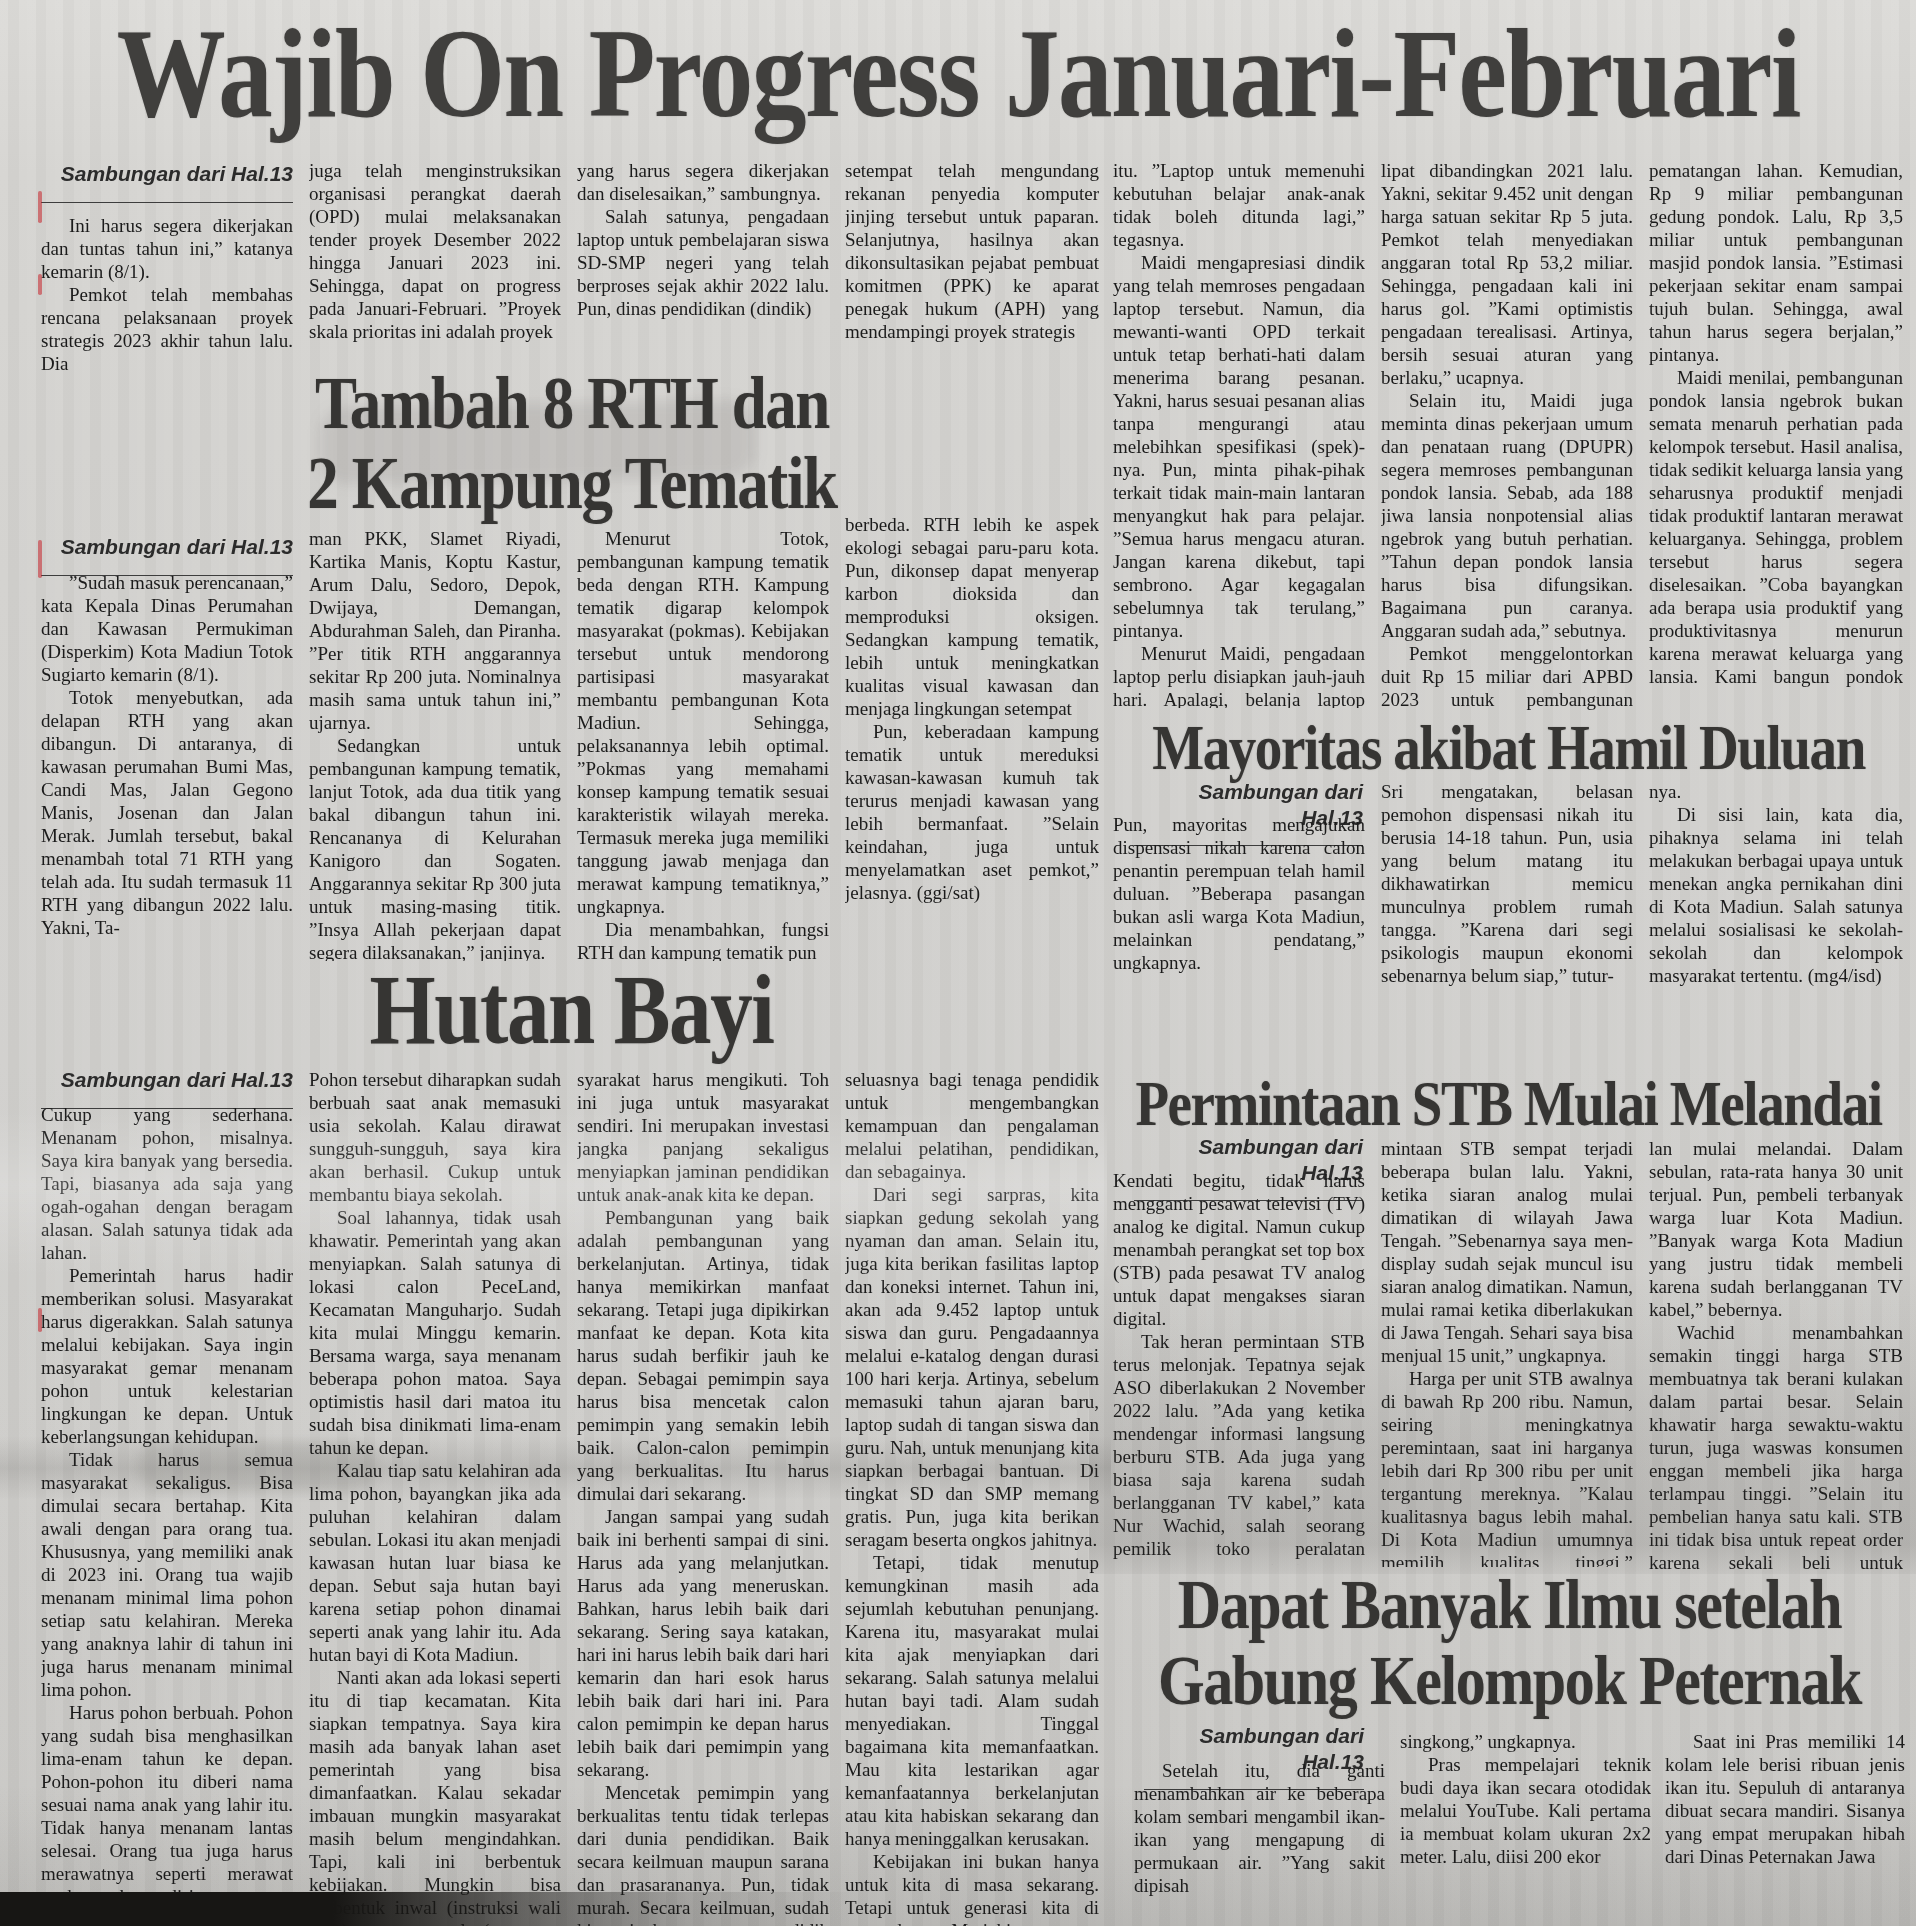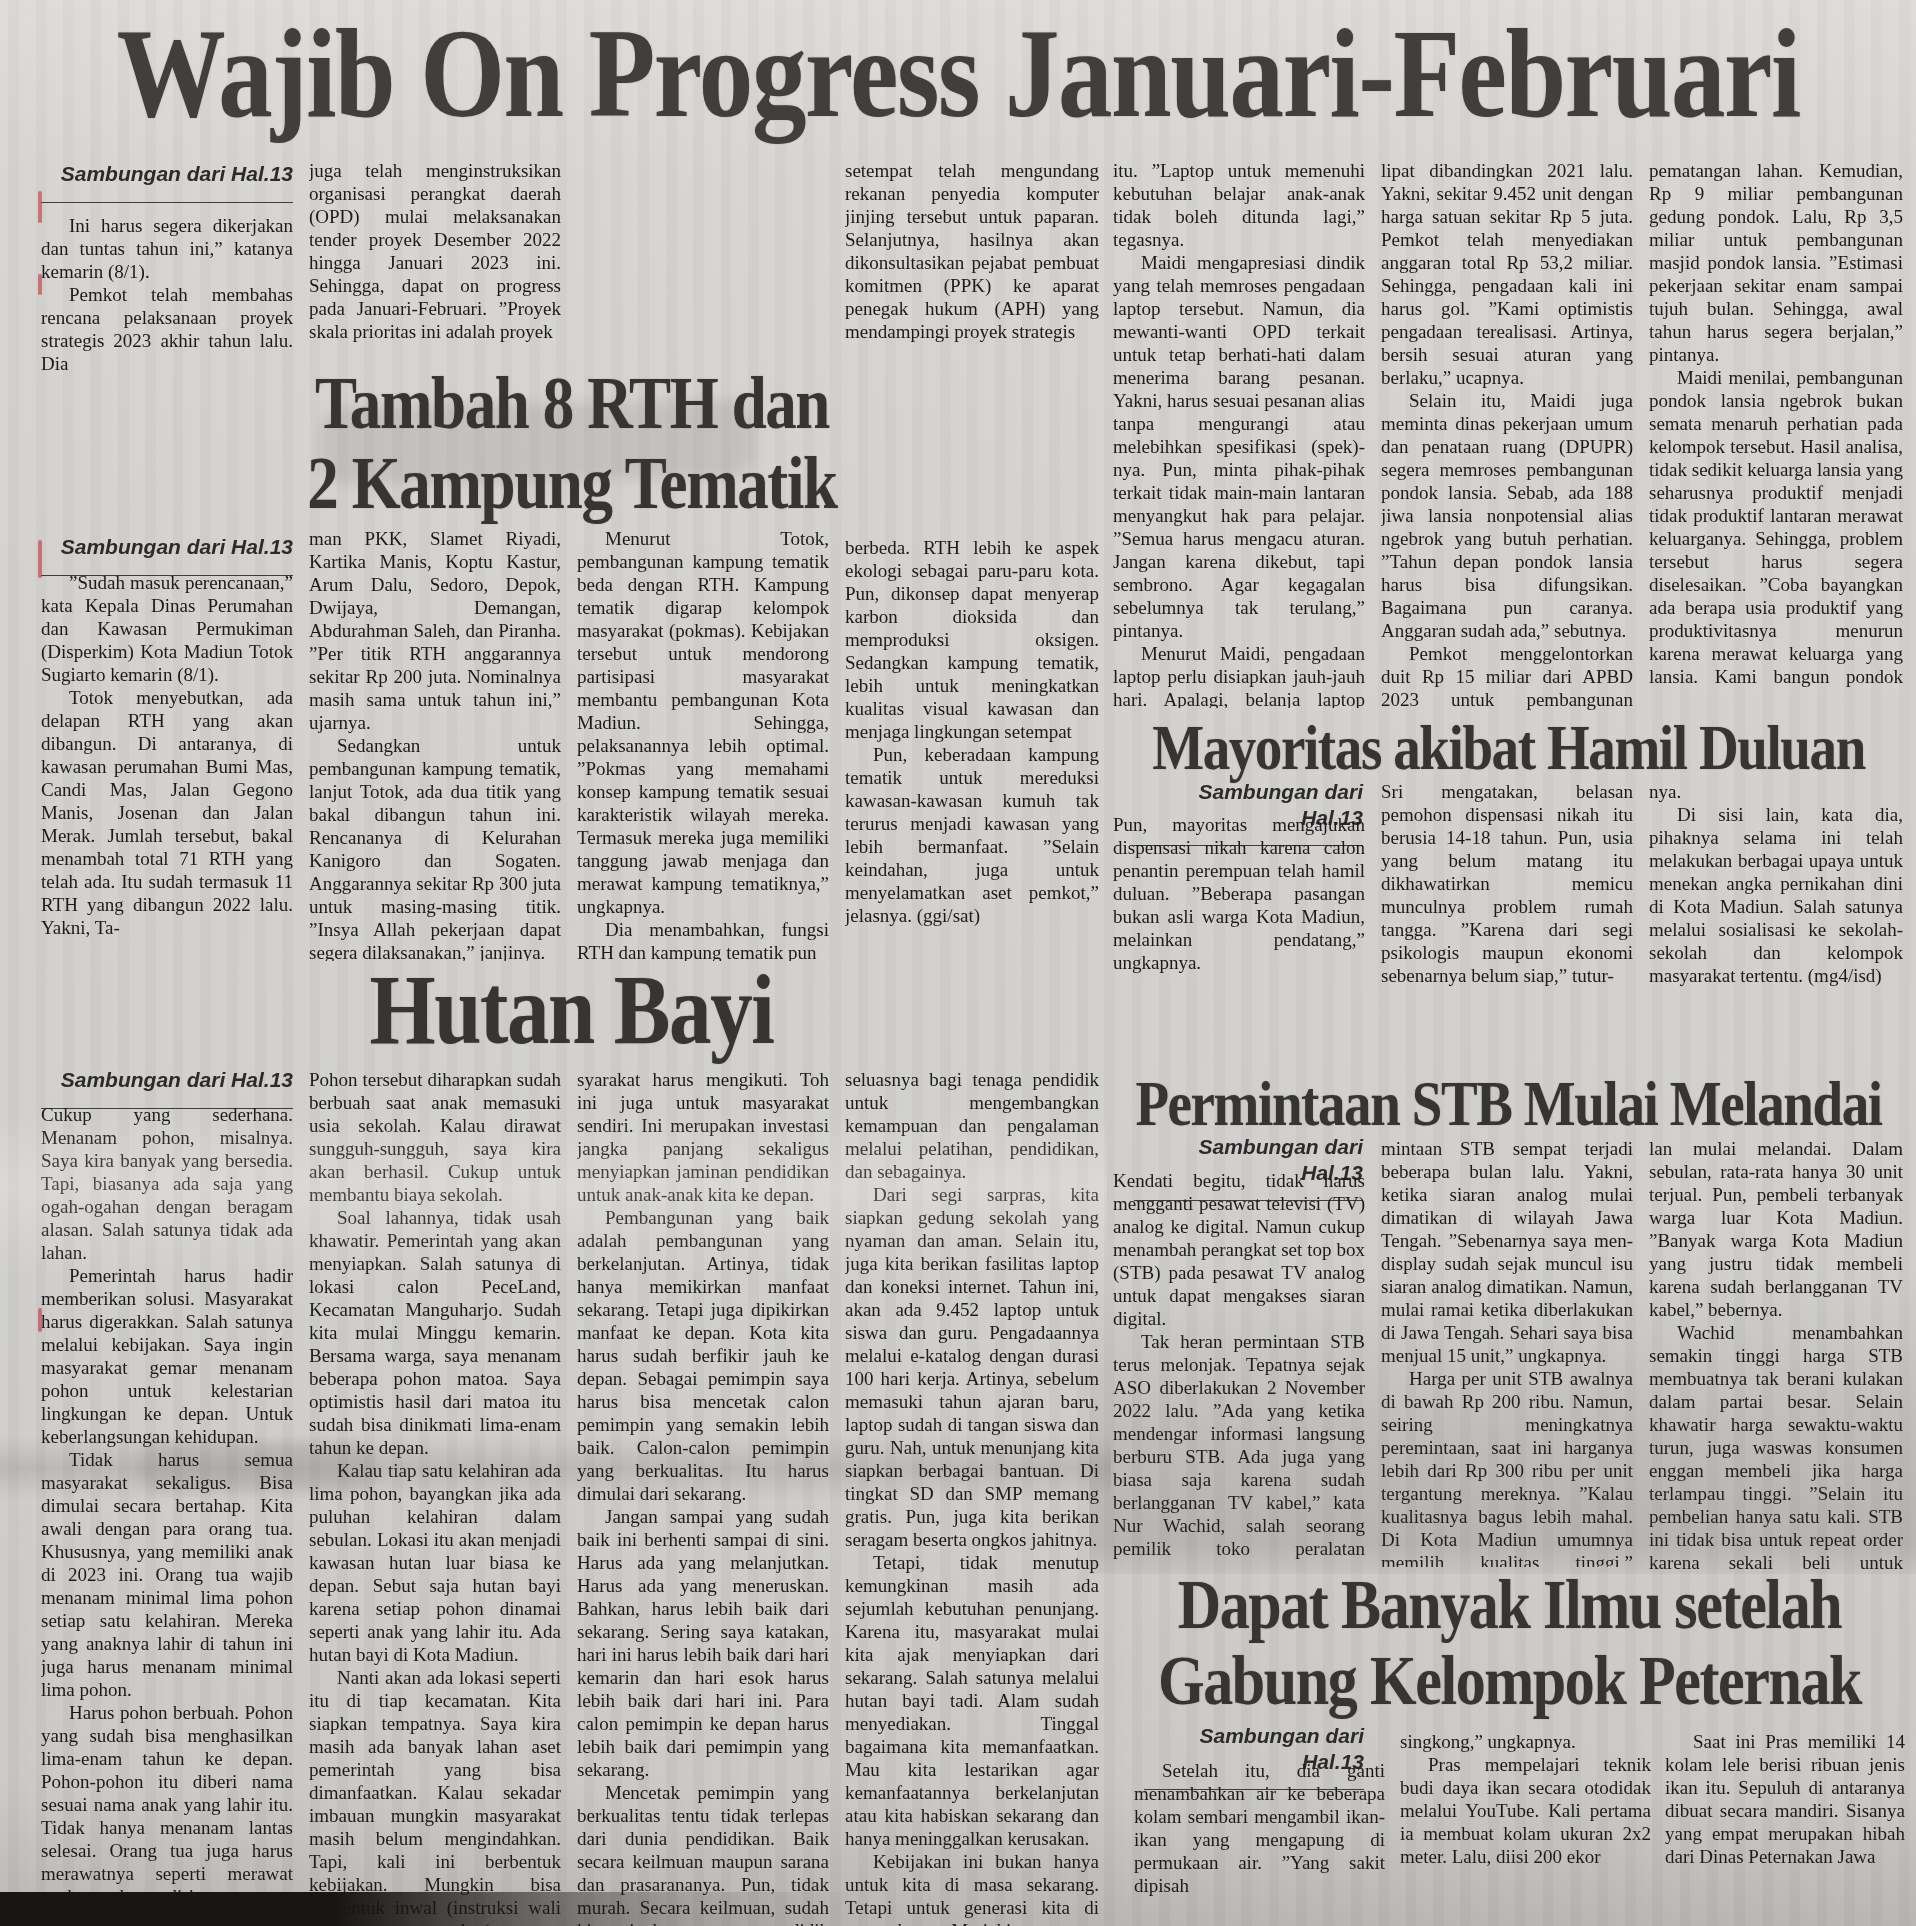--- a/index.html
+++ b/index.html
@@ -57,21 +57,21 @@
   #a1-c4{left:845px;top:159px;width:254px;height:214px;}
   #a1-c5{left:1113px;top:159px;width:252px;height:549px;}
   #a1-c6{left:1381px;top:159px;width:252px;height:554px;}
   #a1-c7{left:1649px;top:159px;width:254px;height:531px;}
   
   #a2-headline{left:119px;top:376px;width:906px;height:137px;font-size:63px;}
   #a2-tag{left:41px;top:534px;width:252px;}
   #a2-c1{left:41px;top:571px;width:252px;height:390px;}
   #a2-c2{left:309px;top:527px;width:252px;height:434px;}
   #a2-c3{left:577px;top:527px;width:252px;height:434px;}
-  #a2-c4{left:845px;top:536px;width:254px;height:434px;}
+  #a2-c4{left:845px;top:513px;width:254px;height:434px;}
   
   #a3-headline{left:160px;top:960px;width:823px;height:97px;font-size:85px;}
   #a3-tag{left:41px;top:1067px;width:252px;}
   #a3-c1{left:41px;top:1103px;width:252px;height:823px;}
   #a3-c2{left:309px;top:1068px;width:252px;height:858px;}
   #a3-c3{left:577px;top:1068px;width:252px;height:858px;}
   #a3-c4{left:845px;top:1068px;width:254px;height:858px;}
   
   #a4-headline{left:1113px;top:722px;width:791px;height:51px;font-size:55px;}
   #a4-tag{left:1134px;top:779px;width:229px;}
@@ -121,20 +121,24 @@
     <span class="hl-line">Wajib On Progress Januari-Februari</span>
   </div>
   <div class="cont-tag" id="a1-tag">Sambungan dari Hal.13</div>
   <div class="col" id="a1-c1">
       <p>Ini harus segera dikerjakan dan tuntas tahun ini,” katanya kemarin (8/1).</p>
       <p>Pemkot telah membahas rencana pelaksanaan proyek strategis 2023 akhir tahun lalu. Dia</p>
     </div>
   <div class="col" id="a1-c2">
       <p class="cont">juga telah menginstruksikan organisasi perangkat daerah (OPD) mulai melaksanakan tender proyek Desember 2022 hingga Januari 2023 ini. Sehingga, dapat on progress pada Januari-Februari. ”Proyek skala prioritas ini adalah proyek</p>
     </div>
+  <div class="col" id="a1-c3">
+      <p class="cont">yang harus segera dikerjakan dan diselesaikan,” sambungnya.</p>
+      <p>Salah satunya, pengadaan laptop untuk pembelajaran siswa SD-SMP negeri yang telah berproses sejak akhir 2022 lalu. Pun, dinas pendidikan (dindik)</p>
+    </div>
   <div class="col" id="a1-c4">
       <p class="cont">setempat telah mengundang rekanan penyedia komputer jinjing tersebut untuk paparan. Selanjutnya, hasilnya akan dikonsultasikan pejabat pembuat komitmen (PPK) ke aparat penegak hukum (APH) yang mendampingi proyek strategis</p>
     </div>
   <div class="col" id="a1-c5">
       <p class="cont">itu. ”Laptop untuk memenuhi kebutuhan belajar anak-anak tidak boleh ditunda lagi,” tegasnya.</p>
       <p>Maidi mengapresiasi dindik yang telah memroses pengadaan laptop tersebut. Namun, dia mewanti-wanti OPD terkait untuk tetap berhati-hati dalam menerima barang pesanan. Yakni, harus sesuai pesanan alias tanpa mengurangi atau melebihkan spesifikasi (spek)-nya. Pun, minta pihak-pihak terkait tidak main-main lantaran menyangkut hak para pelajar. ”Semua harus mengacu aturan. Jangan karena dikebut, tapi sembrono. Agar kegagalan sebelumnya tak terulang,” pintanya.</p>
       <p>Menurut Maidi, pengadaan laptop perlu disiapkan jauh-jauh hari. Apalagi, belanja laptop tahun depan nyaris dua kali</p>
     </div>
   <div class="col" id="a1-c6">
       <p class="cont">lipat dibandingkan 2021 lalu. Yakni, sekitar 9.452 unit dengan harga satuan sekitar Rp 5 juta. Pemkot telah menyediakan anggaran total Rp 53,2 miliar. Sehingga, pengadaan kali ini harus gol. ”Kami optimistis pengadaan terealisasi. Artinya, bersih sesuai aturan yang berlaku,” ucapnya.</p>

